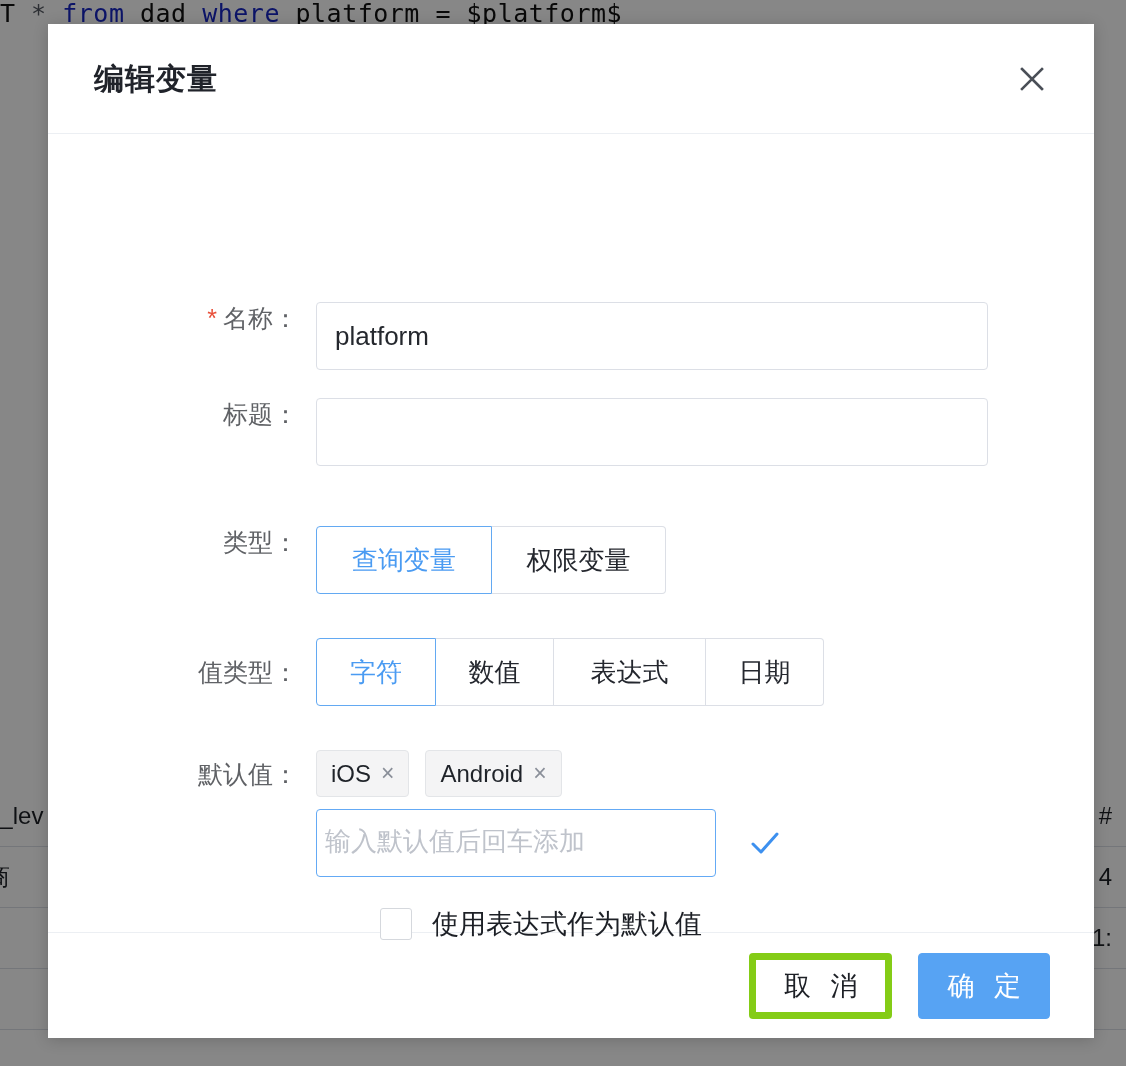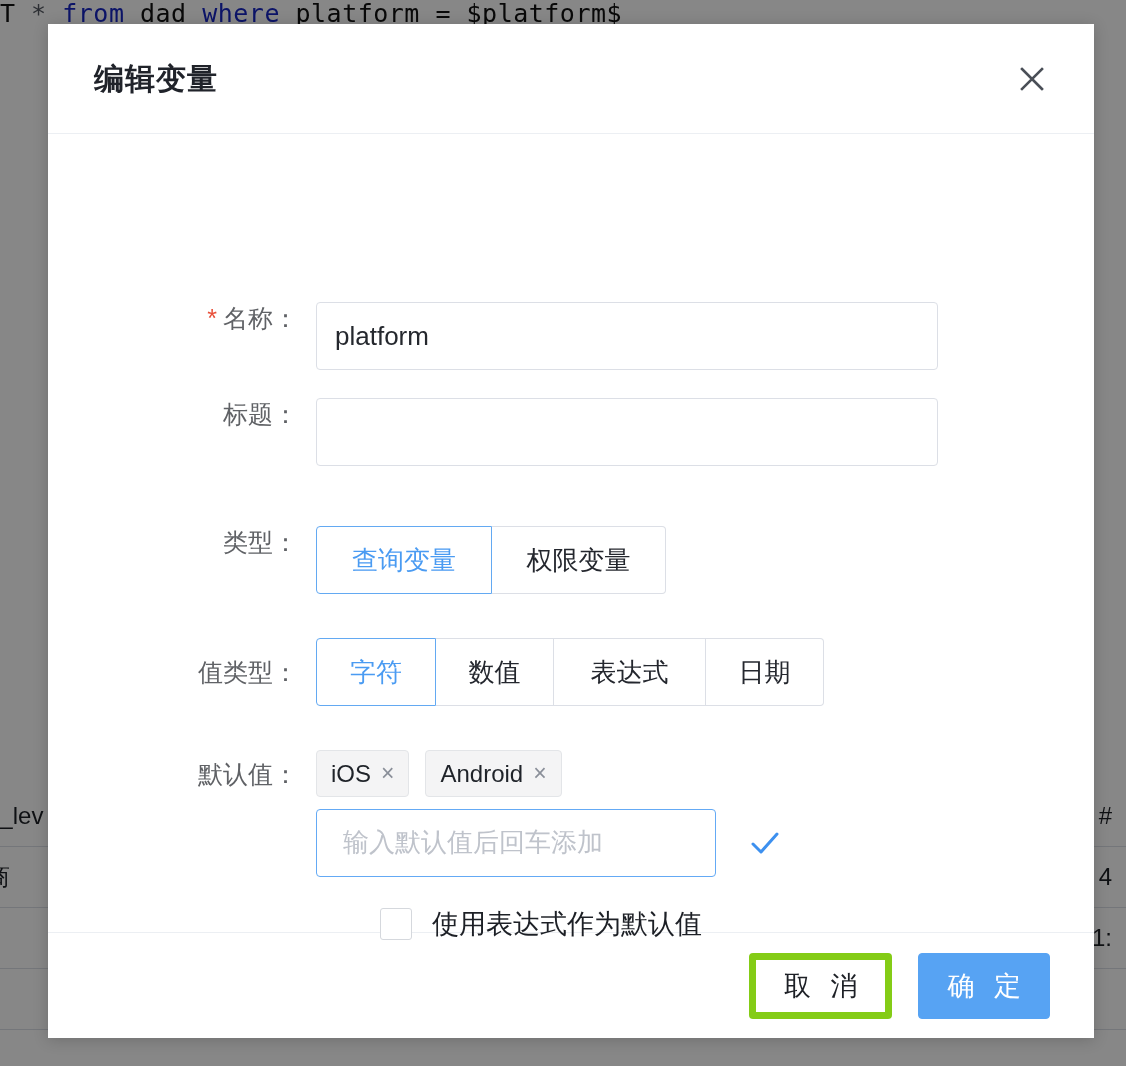--- a/index.html
+++ b/index.html
@@ -134,21 +134,21 @@
     color: #606266;
     white-space: nowrap;
   }
   .req-star {
     color: #e8503a;
     margin-right: 6px;
     font-size: 25px;
   }
 
   .text-input {
-    width: 622px;
+    width: 672px;
     height: 68px;
     box-sizing: border-box;
     border: 1px solid #dcdfe6;
     border-radius: 4px;
     background: #ffffff;
     font-size: 26px;
     color: #25282e;
     padding: 0 18px;
     font-family: "Liberation Sans", "DejaVu Sans", sans-serif;
     outline: none;
@@ -217,23 +217,23 @@
   .dv-input-row { display: flex; align-items: center; }
   .dv-input {
     width: 400px;
     height: 68px;
     box-sizing: border-box;
     border: 1px solid #64aaf5;
     border-radius: 4px;
     background: #ffffff;
     font-size: 26px;
     color: #25282e;
-    padding: 0 26px;
+    padding: 0 8px;
     outline: none;
-    font-family: Liberation Serif, serif;
+    font-family: Liberation Mono, monospace;
     caret-color: #111;
   }
   .dv-input::placeholder { color: #bfc3cb; }
   .dv-check {
     margin-left: 32px;
     color: #3d90ef;
     display: flex;
     align-items: center;
     cursor: pointer;
   }

